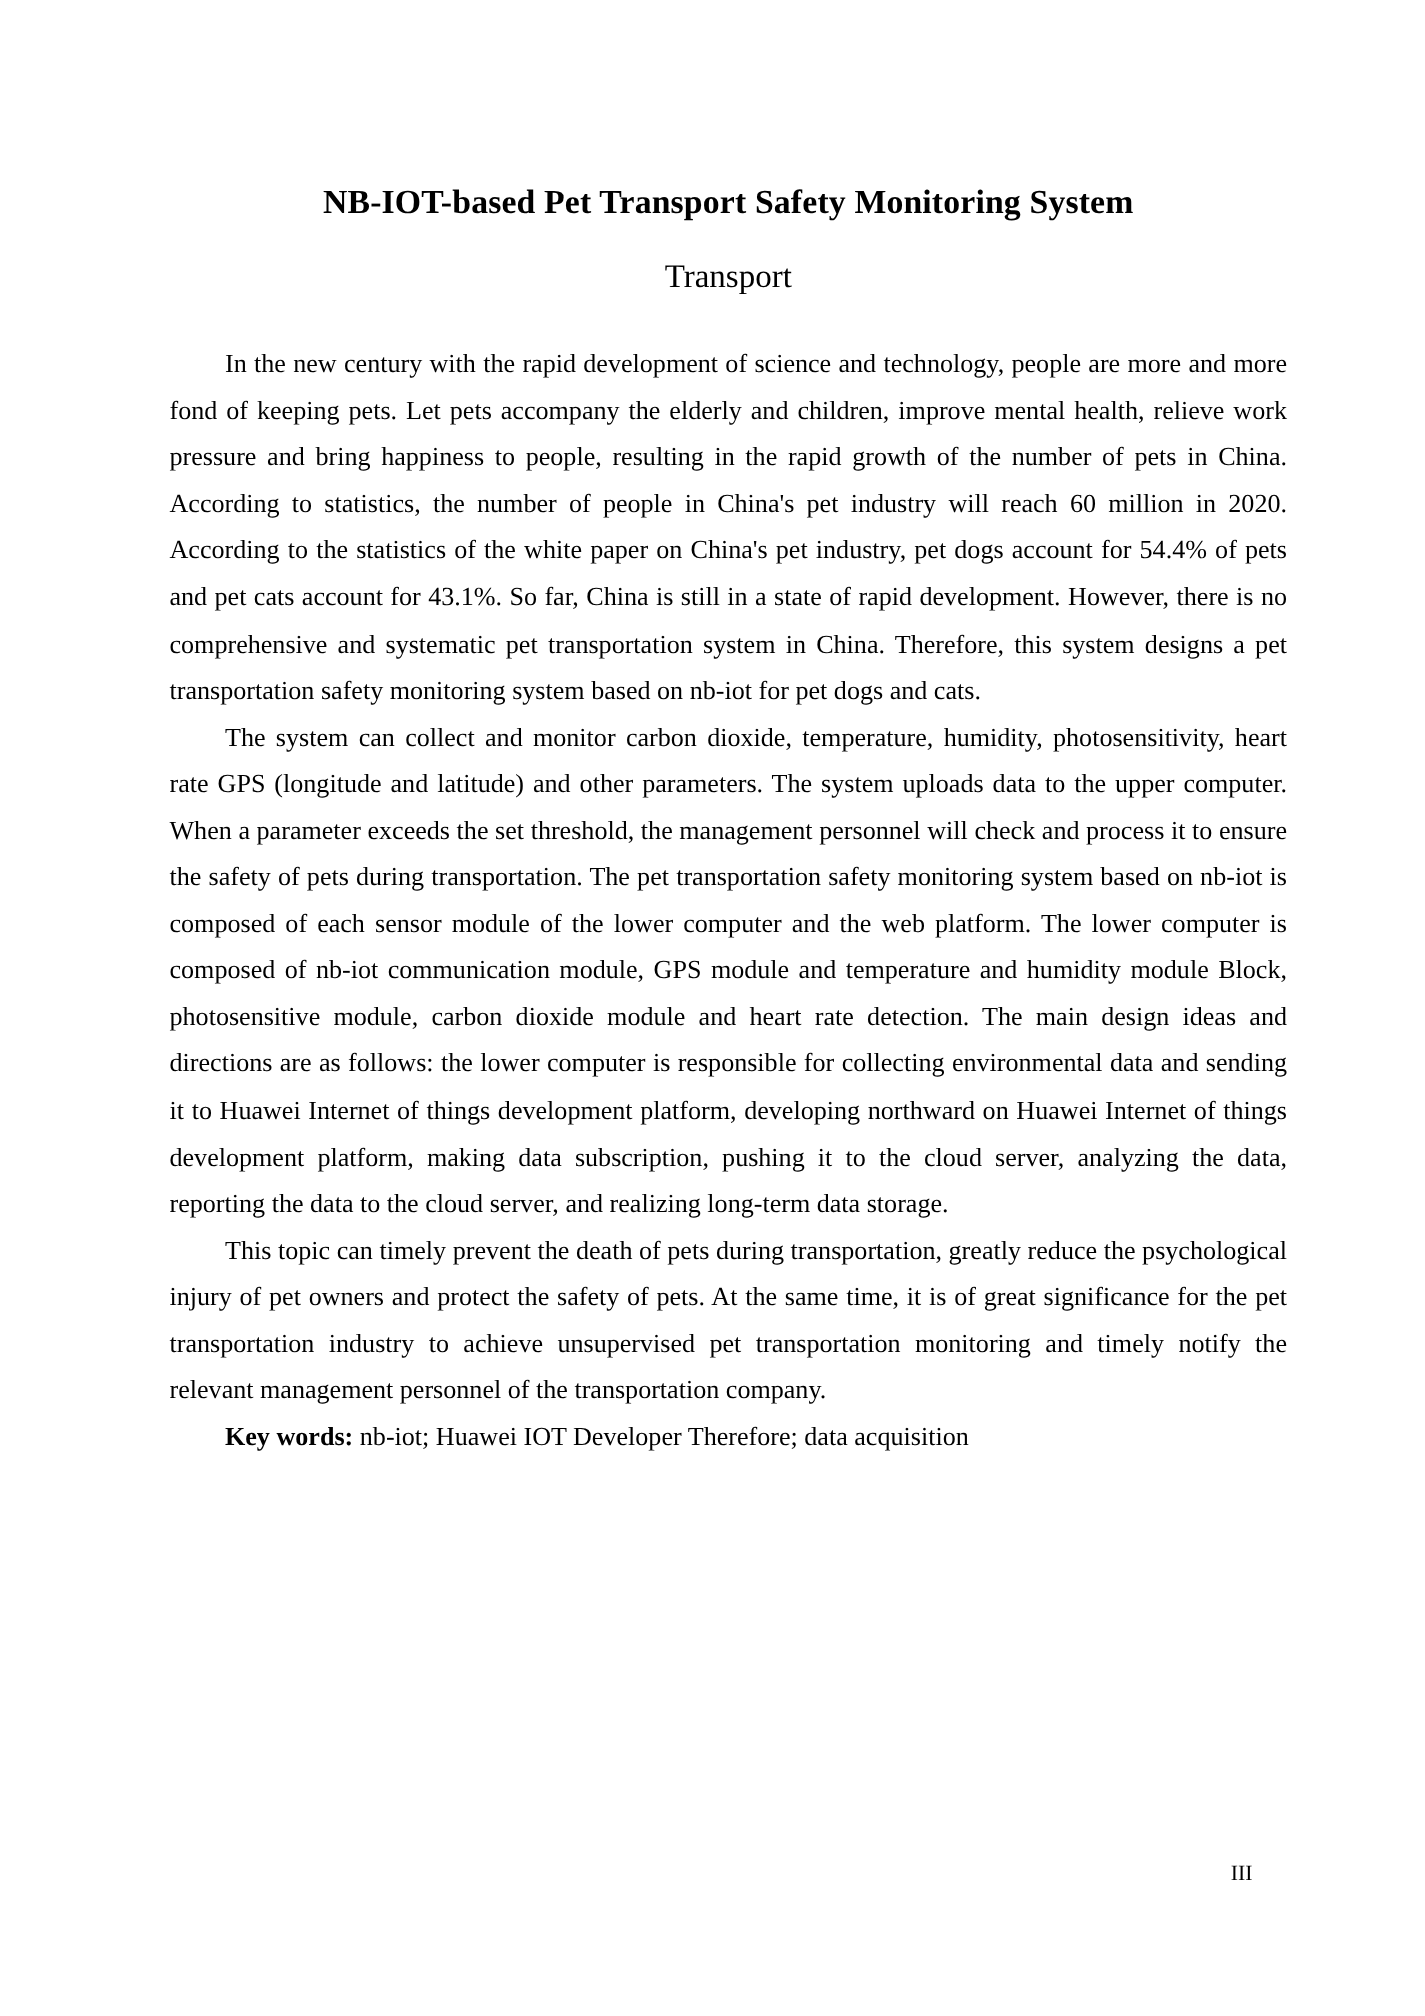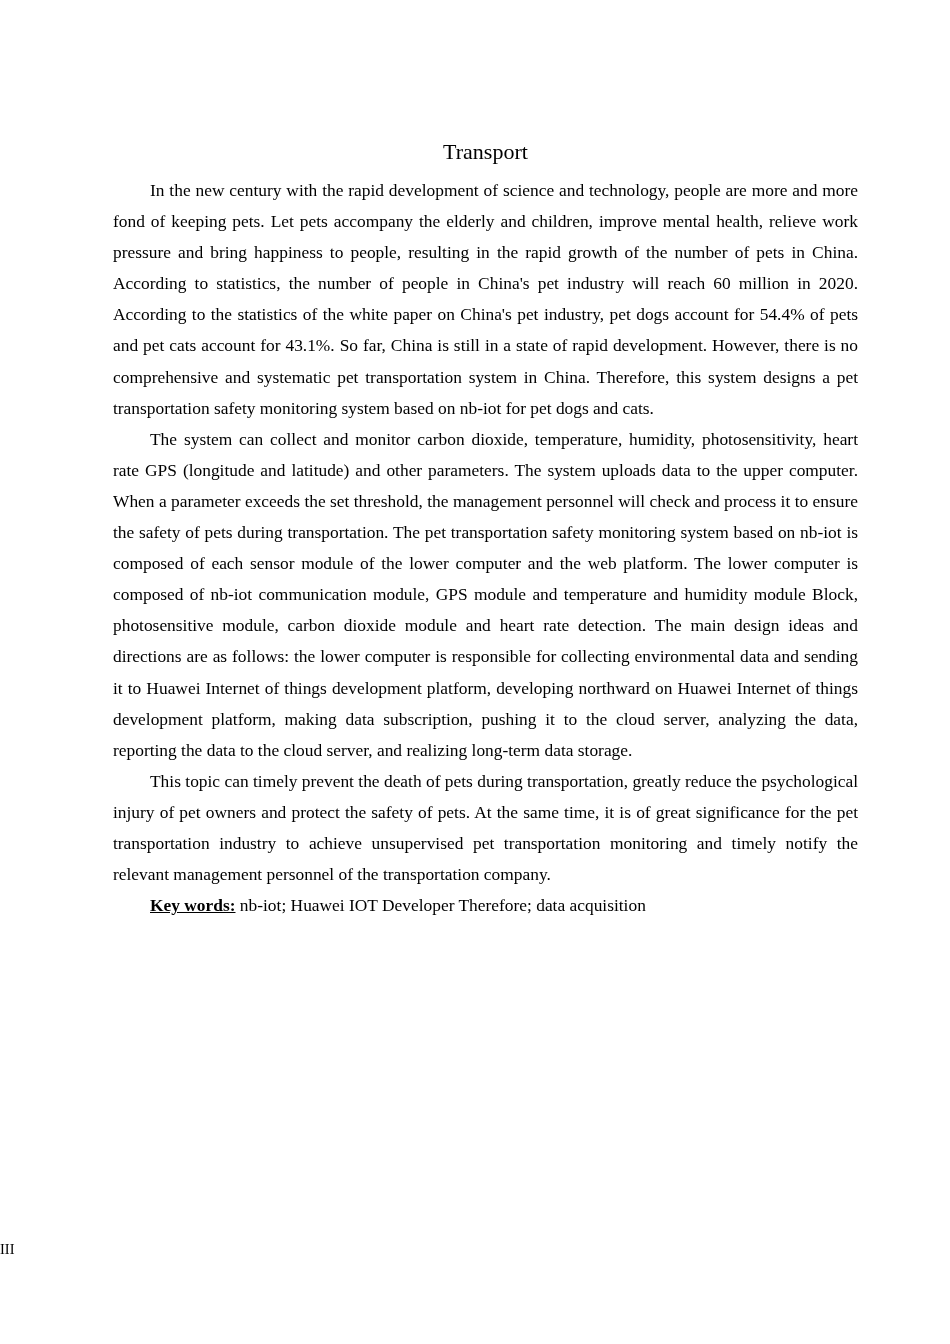--- a/index.html
+++ b/index.html
@@ -46,21 +46,21 @@
 
   .section-heading {
     font-size: 22px;
     font-weight: normal;
     text-align: center;
     line-height: 30px;
     margin: 19px 0 0 0;
   }
 
   .body-block {
-    margin-top: 8px;
+    margin-top: 28px;
   }
 
   p.para {
     font-size: 17.4px;
     line-height: 31.1px;
     text-align: justify;
     text-justify: inter-word;
     text-indent: 37px;
     margin: 0;
     padding: 0;
@@ -76,41 +76,41 @@
     font-size: 17.4px;
     line-height: 31.1px;
     text-align: left;
     text-indent: 37px;
     margin: 0;
     padding: 0;
   }
 
   p.keywords .kw-label {
     font-weight: bold;
-    text-decoration: underline;
   }
 
   .page-number {
     position: absolute;
     left: 0;
     top: 1240px;
     width: 835px;
-    text-align: left;
+    text-align: right;
     font-size: 14.5px;
     line-height: 18px;
     font-family: "Liberation Serif", "DejaVu Serif", serif;
   }
 </style>
 </head>
 <body>
 
 <div class="page">
 
   <div class="content">
 
+    <h1 class="doc-title">NB-IOT-based Pet Transport Safety Monitoring System</h1>
 
     <h2 class="section-heading">Transport</h2>
 
     <div class="body-block">
 
       <p class="para last-line-natural">In the new century with the rapid development of science and technology, people are more and more fond of keeping pets. Let pets accompany the elderly and children, improve mental health, relieve work pressure and bring happiness to people, resulting in the rapid growth of the number of pets in China. According to statistics, the number of people in China's pet industry will reach 60 million in 2020. According to the statistics of the white paper on China's pet industry, pet dogs account for 54.4% of pets and pet cats account for 43.1%. So far, China is still in a state of rapid development. However, there is no comprehensive and systematic pet transportation system in China. Therefore, this system designs a pet transportation safety monitoring system based on nb-iot for pet dogs and cats.</p>
 
       <p class="para last-line-natural">The system can collect and monitor carbon dioxide, temperature, humidity, photosensitivity, heart rate GPS (longitude and latitude) and other parameters. The system uploads data to the upper computer. When a parameter exceeds the set threshold, the management personnel will check and process it to ensure the safety of pets during transportation. The pet transportation safety monitoring system based on nb-iot is composed of each sensor module of the lower computer and the web platform. The lower computer is composed of nb-iot communication module, GPS module and temperature and humidity module Block, photosensitive module, carbon dioxide module and heart rate detection. The main design ideas and directions are as follows: the lower computer is responsible for collecting environmental data and sending it to Huawei Internet of things development platform, developing northward on Huawei Internet of things development platform, making data subscription, pushing it to the cloud server, analyzing the data, reporting the data to the cloud server, and realizing long-term data storage.</p>
 
       <p class="para last-line-natural">This topic can timely prevent the death of pets during transportation, greatly reduce the psychological injury of pet owners and protect the safety of pets. At the same time, it is of great significance for the pet transportation industry to achieve unsupervised pet transportation monitoring and timely notify the relevant management personnel of the transportation company.</p>

